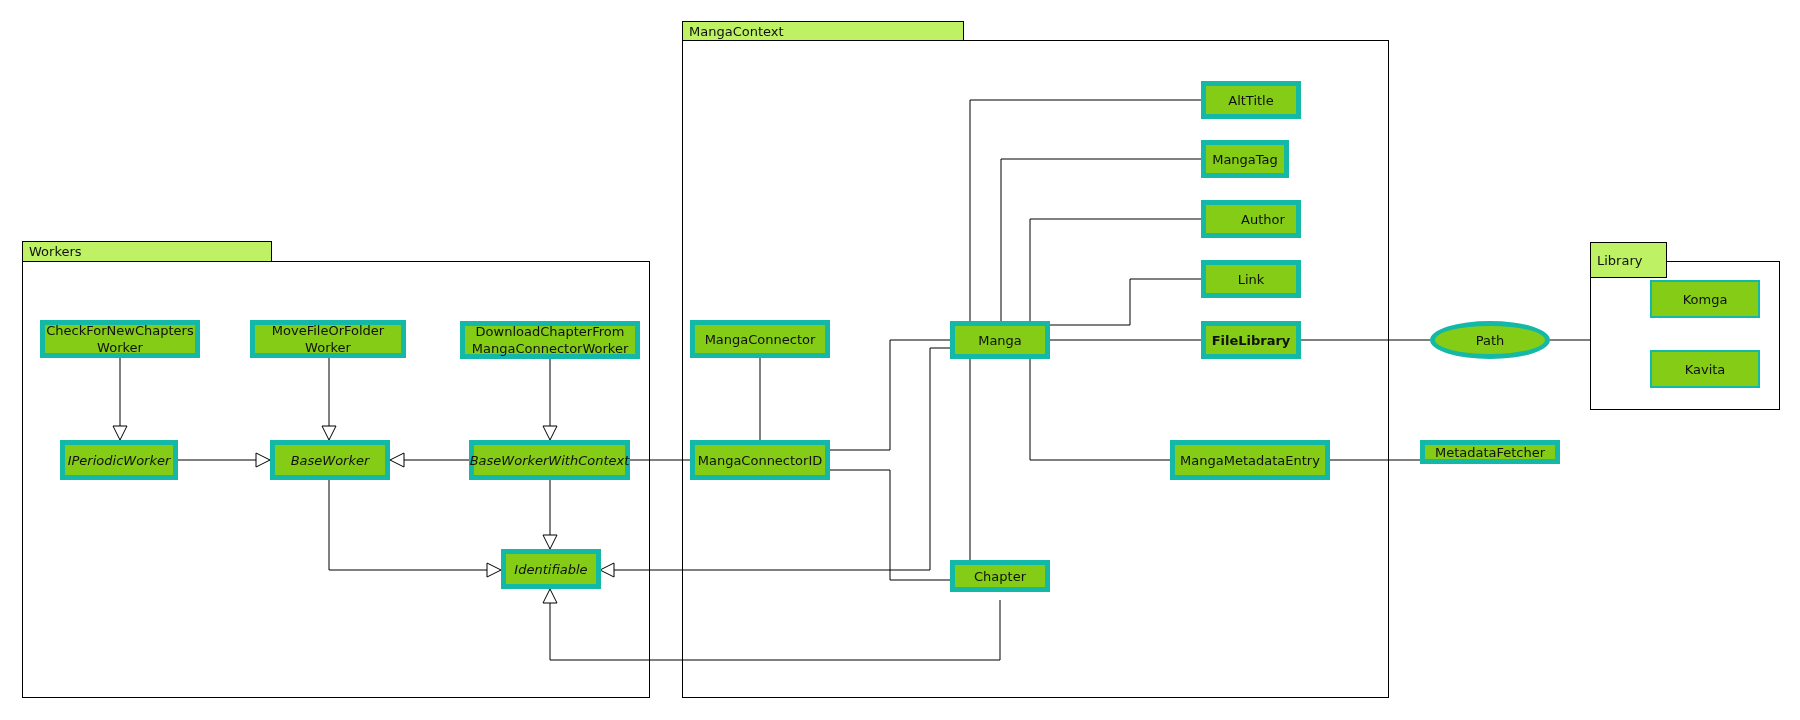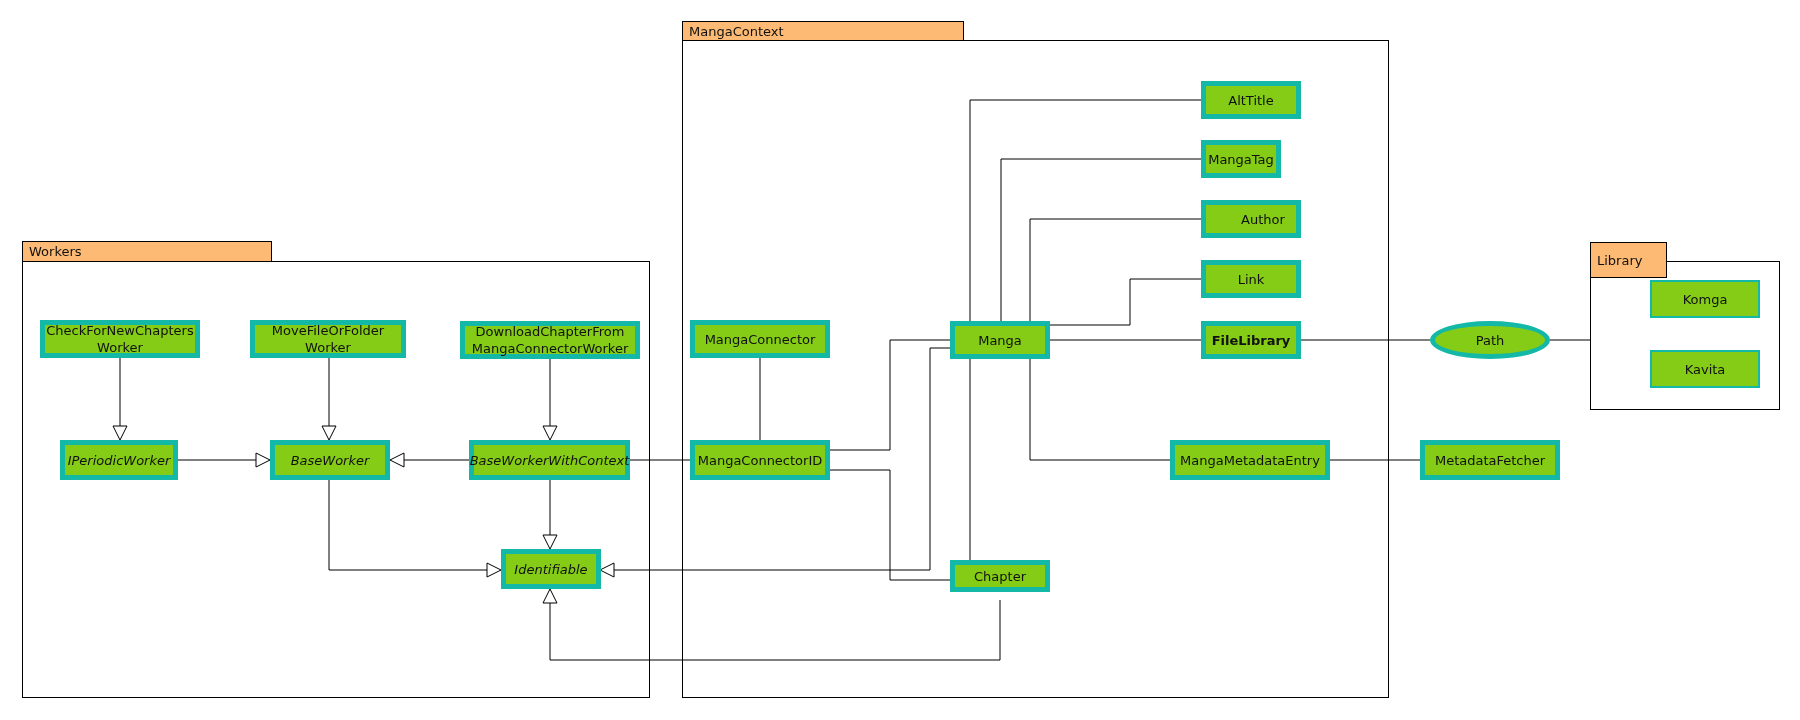--- a/index.html
+++ b/index.html
@@ -9,21 +9,21 @@
     width: 1800px;
     height: 720px;
     background: #ffffff;
     overflow: hidden;
   }
   .edges-layer { position: absolute; left: 0; top: 0; width: 1800px; height: 720px; }
   .pkg-tab {
     position: absolute;
     box-sizing: border-box;
     border: 1px solid #000;
-    background: #fdba74;
+    background: #bef264;
     font-size: 13px;
     color: #111;
     display: flex;
     align-items: center;
     padding: 0 6px;
     white-space: nowrap;
   }
   .pkg-body {
     position: absolute;
     box-sizing: border-box;
@@ -168,41 +168,41 @@
   </div>
 
   <div class="node" style="left:950px; top:560px; width:100px; height:32px;">
     <div>Chapter</div>
   </div>
 
   <div class="node" style="left:1201px; top:81px; width:100px; height:38px;">
     <div>AltTitle</div>
   </div>
 
-  <div class="node" style="left:1201px; top:140px; width:80px; height:38px;">
+  <div class="node" style="left:1201px; top:140px; width:88px; height:38px;">
     <div>MangaTag</div>
   </div>
 
   <div class="node" style="left:1201px; top:200px; width:100px; height:38px;padding-left:24px;">
     <div>Author</div>
   </div>
 
   <div class="node" style="left:1201px; top:260px; width:100px; height:38px;">
     <div>Link</div>
   </div>
 
   <div class="node" style="left:1201px; top:321px; width:100px; height:38px;font-weight:bold;">
     <div>FileLibrary</div>
   </div>
 
   <div class="node" style="left:1170px; top:440px; width:160px; height:40px;">
     <div>MangaMetadataEntry</div>
   </div>
 
-  <div class="node" style="left:1420px; top:440px; width:140px; height:40px;">
+  <div class="node" style="left:1420px; top:440px; width:140px; height:24px;">
     <div>MetadataFetcher</div>
   </div>
 
   <div class="node ellipse" style="left:1430px; top:321px; width:120px; height:38px;">
     <div>Path</div>
   </div>
 
   <div class="node thick" style="left:1650px; top:280px; width:110px; height:38px;">
     <div>Komga</div>
   </div>

